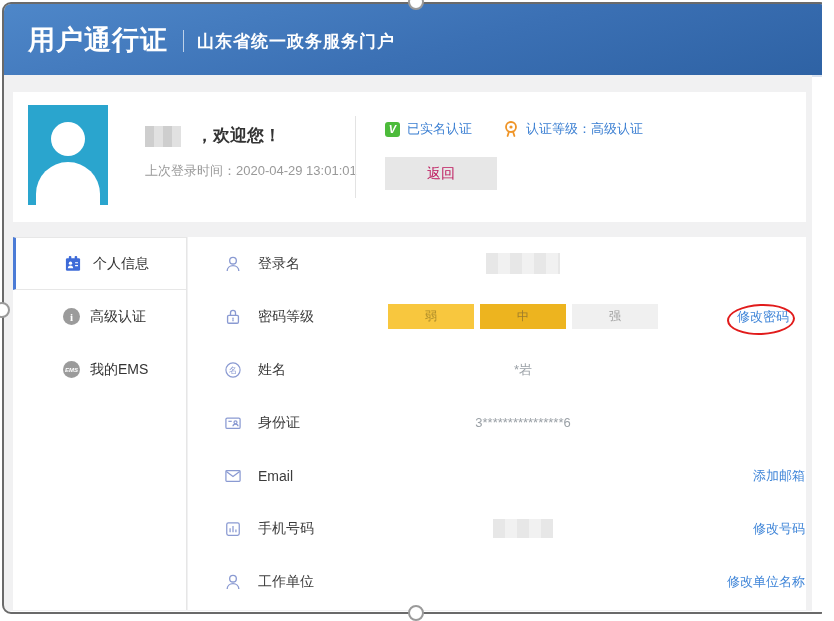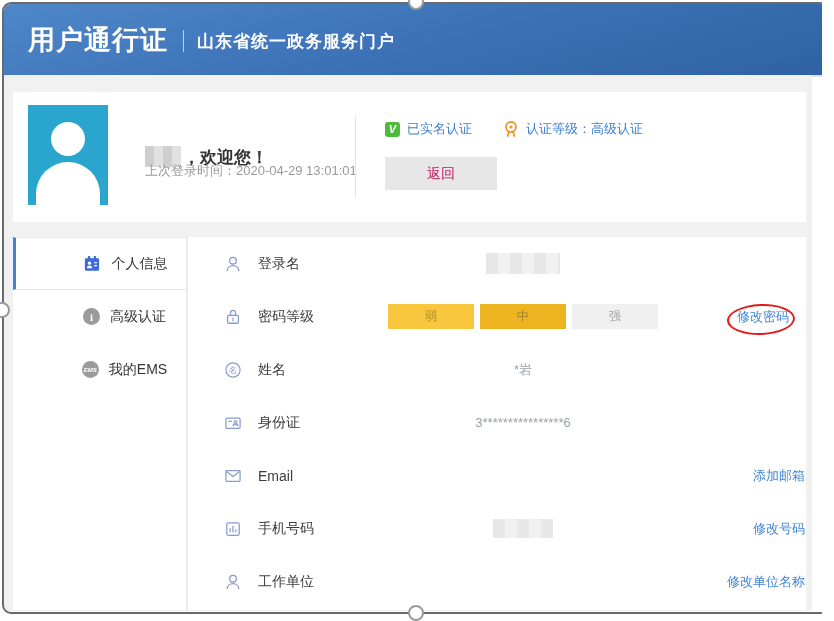--- a/index.html
+++ b/index.html
@@ -26,42 +26,42 @@
   .header-subtitle{font-size:17px;font-weight:bold;margin-top:3px;letter-spacing:1px;}
 
   .graybg{position:absolute;left:4px;top:75px;width:808px;height:536px;background:#f1f1f2;}
 
   
   .profile{position:absolute;left:13px;top:92px;width:793px;height:130px;background:#fff;}
   .avatar{position:absolute;left:15px;top:13px;width:80px;height:100px;background:#2aa5ce;overflow:hidden;}
   .avatar .head{position:absolute;left:23px;top:17px;width:34px;height:34px;border-radius:50%;background:#fff;}
   .avatar .torso{position:absolute;left:8px;top:57px;width:64px;height:50px;background:#fff;
     border-radius:32px 32px 0 0;}
-  .greet{position:absolute;left:132px;top:54px;display:flex;align-items:flex-start;}
+  .greet{position:absolute;left:132px;top:32px;display:flex;align-items:flex-end;gap:13px;}
   .name-blur{display:inline-block;width:36px;height:21px;margin-right:2px;
     background:repeating-linear-gradient(90deg,#cecece 0 9px,#e1e1e1 9px 18px);}
   .greet-text{font-size:17px;font-weight:bold;color:#333;}
   .last-login{position:absolute;left:132px;top:70px;font-size:13px;color:#999;}
   .v-divider{position:absolute;left:342px;top:24px;width:1px;height:82px;background:#e3e3e3;}
   .badges{position:absolute;left:372px;top:28px;display:flex;align-items:center;}
   .badge{display:flex;align-items:center;font-size:13px;color:#3b7fd2;}
   .badge+.badge{margin-left:30px;}
   .v-icon{width:15px;height:15px;border-radius:3px;background:#4cbb3a;color:#fff;
     font-size:11px;font-weight:bold;font-style:italic;display:flex;align-items:center;
     justify-content:center;margin-right:7px;}
   .medal-icon{margin-right:6px;display:inline-flex;}
   .back-btn{position:absolute;left:372px;top:65px;width:112px;height:33px;background:#e7e7e7;
     border:none;font-size:14px;color:#be185d;display:flex;align-items:center;justify-content:center;
     cursor:pointer;font-family:inherit;}
 
   
   .sidebar{position:absolute;left:13px;top:237px;width:174px;height:373px;background:#fff;
     border-right:1px solid #e6e6e6;box-sizing:border-box;}
   .side-item{height:53px;display:flex;align-items:center;padding-left:50px;font-size:14px;
-    color:#333;cursor:pointer;box-sizing:border-box;justify-content:center;}
+    color:#333;cursor:pointer;box-sizing:border-box;}
   .side-item .s-icon{margin-right:10px;display:inline-flex;}
   .side-item.active{border-top:1px solid #e7e7e7;border-bottom:1px solid #e7e7e7;
     border-left:3px solid #4b7bd6;padding-left:47px;}
   .gray-circle{width:17px;height:17px;border-radius:50%;background:#9b9b9b;color:#fff;
     display:flex;align-items:center;justify-content:center;}
   .gray-circle.info-i{font-size:11px;font-weight:bold;font-family:"Liberation Serif",serif;}
   .gray-circle.ems{font-size:6px;font-weight:bold;font-style:italic;letter-spacing:0;}
 
   
   .content{position:absolute;left:188px;top:237px;width:618px;height:373px;background:#fff;}

